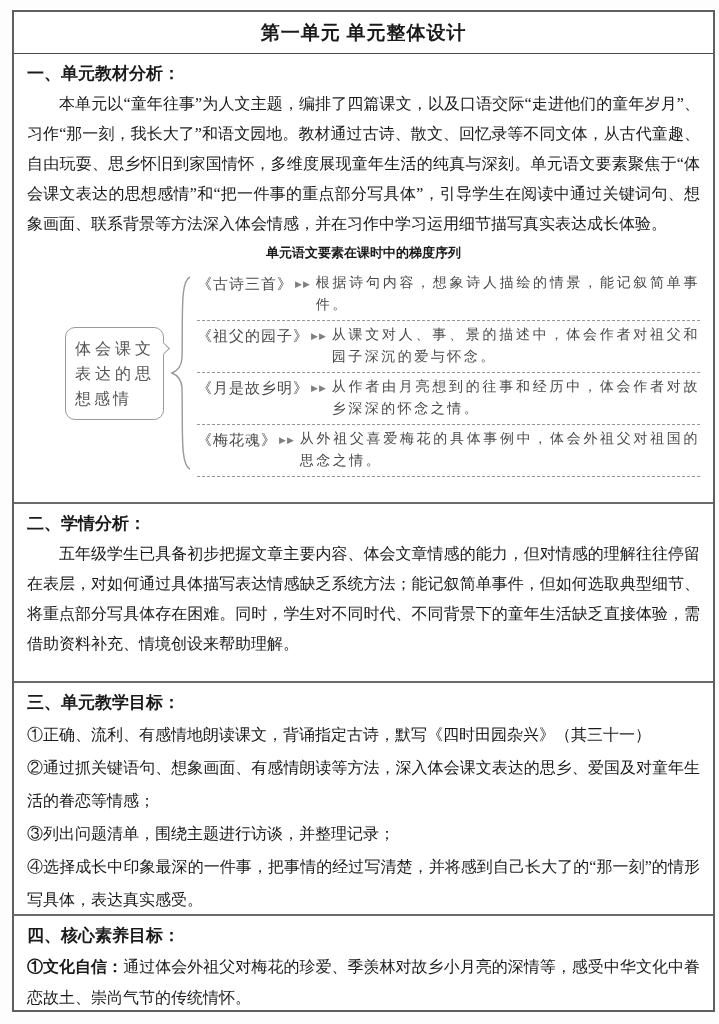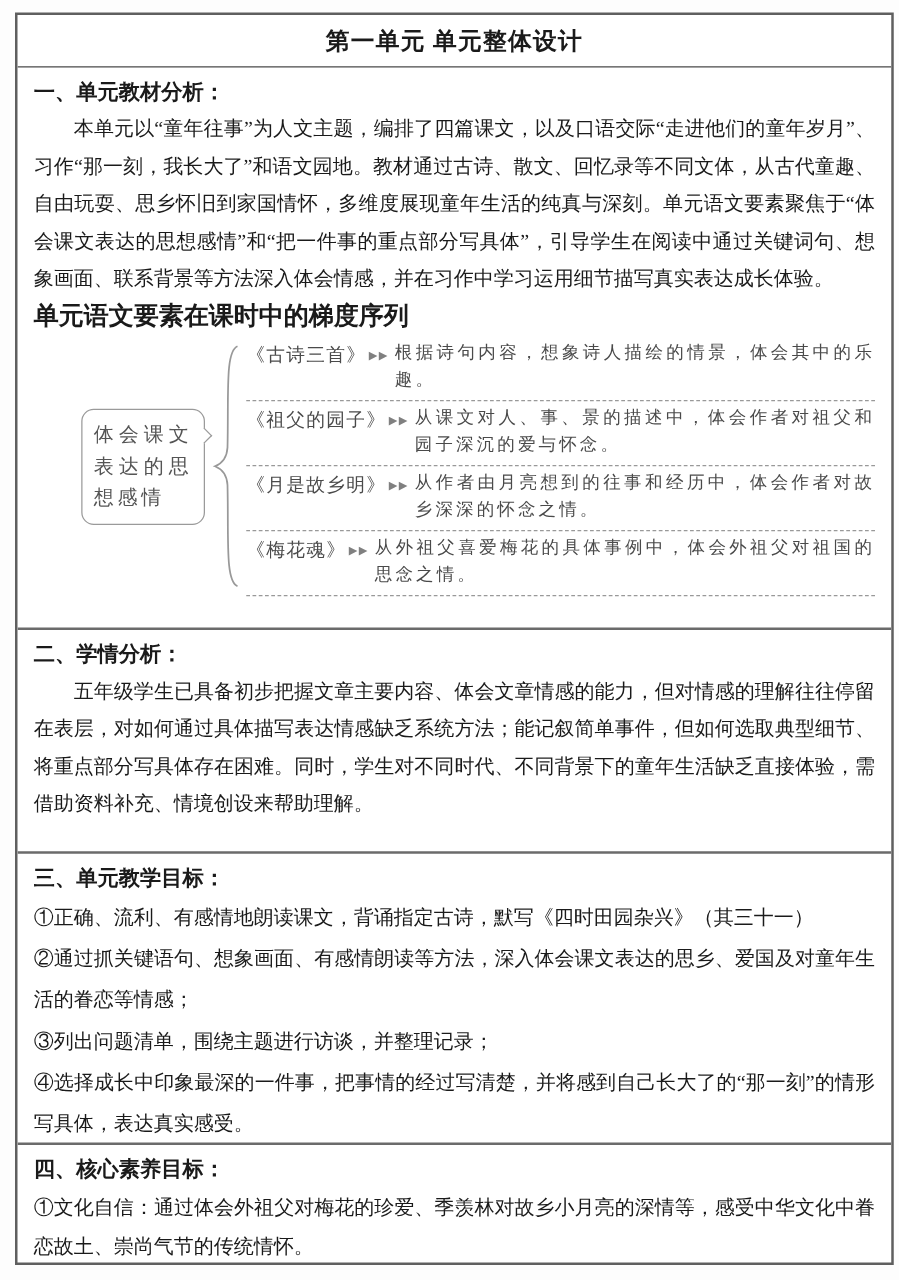--- a/index.html
+++ b/index.html
@@ -24,22 +24,22 @@
   .cell-right{flex:1;}
   .sec{flex:none;box-sizing:border-box;padding:5px 13px 0 13px;border-bottom:2px solid #6b6b6b;overflow:hidden;}
   .sec-1{height:450px;}
   .sec-2{height:179px;}
   .sec-3{height:233px;}
   .sec-4{flex:1;border-bottom:none;}
   .sec-heading{margin:0;font-size:17px;font-weight:bold;line-height:30px;}
   .para{margin:0;font-size:16px;line-height:30px;text-align:justify;text-indent:2em;}
   .goal{margin:0;font-size:16px;line-height:33px;text-align:justify;}
   .literacy{margin:0;font-size:16px;line-height:31px;text-align:justify;}
-  .literacy b{font-weight:normal;}
-  .diagram-title{text-align:left;font-weight:bold;font-size:20px;line-height:28px;}
+  .literacy b{font-weight:bold;}
+  .diagram-title{text-align:center;font-weight:bold;font-size:13px;line-height:28px;}
   .diagram{display:flex;align-items:center;padding:2px 0 0 38px;color:#4a4a4a;}
   .bubble{
     position:relative;flex:none;width:99px;box-sizing:border-box;
     border:1px solid #9a9a9a;border-radius:10px;padding:8px 9px;
     font-size:16px;line-height:25px;letter-spacing:3px;color:#555;
     text-align:justify;
   }
   .bubble::after{
     content:"";position:absolute;right:-5px;top:16px;width:8px;height:8px;
     background:#fff;border-top:1px solid #9a9a9a;border-right:1px solid #9a9a9a;
@@ -72,21 +72,21 @@
         <span>体会课文表达的思想感情</span>
       </div>
       <svg class="brace" width="22" height="198" viewBox="0 0 22 198">
         <path d="M20 3 C10 7 13 42 12 84 C11.5 93 7 97 2 99 C7 101 11.5 105 12 114 C13 156 10 191 20 195" fill="none" stroke="#999" stroke-width="1.4"></path>
       </svg>
       <div class="d-items">
         <div class="d-item">
           <span class="d-title">
             <span>《古诗三首》</span><span class="arrows">▶▶</span>
           </span>
-          <span class="d-desc">根据诗句内容，想象诗人描绘的情景，体会其中的乐趣。</span>
+          <span class="d-desc">根据诗句内容，想象诗人描绘的情景，能记叙简单事件。</span>
         </div>
         <div class="d-item">
           <span class="d-title">
             <span>《祖父的园子》</span><span class="arrows">▶▶</span>
           </span>
           <span class="d-desc">从课文对人、事、景的描述中，体会作者对祖父和园子深沉的爱与怀念。</span>
         </div>
         <div class="d-item">
           <span class="d-title">
             <span>《月是故乡明》</span><span class="arrows">▶▶</span>

